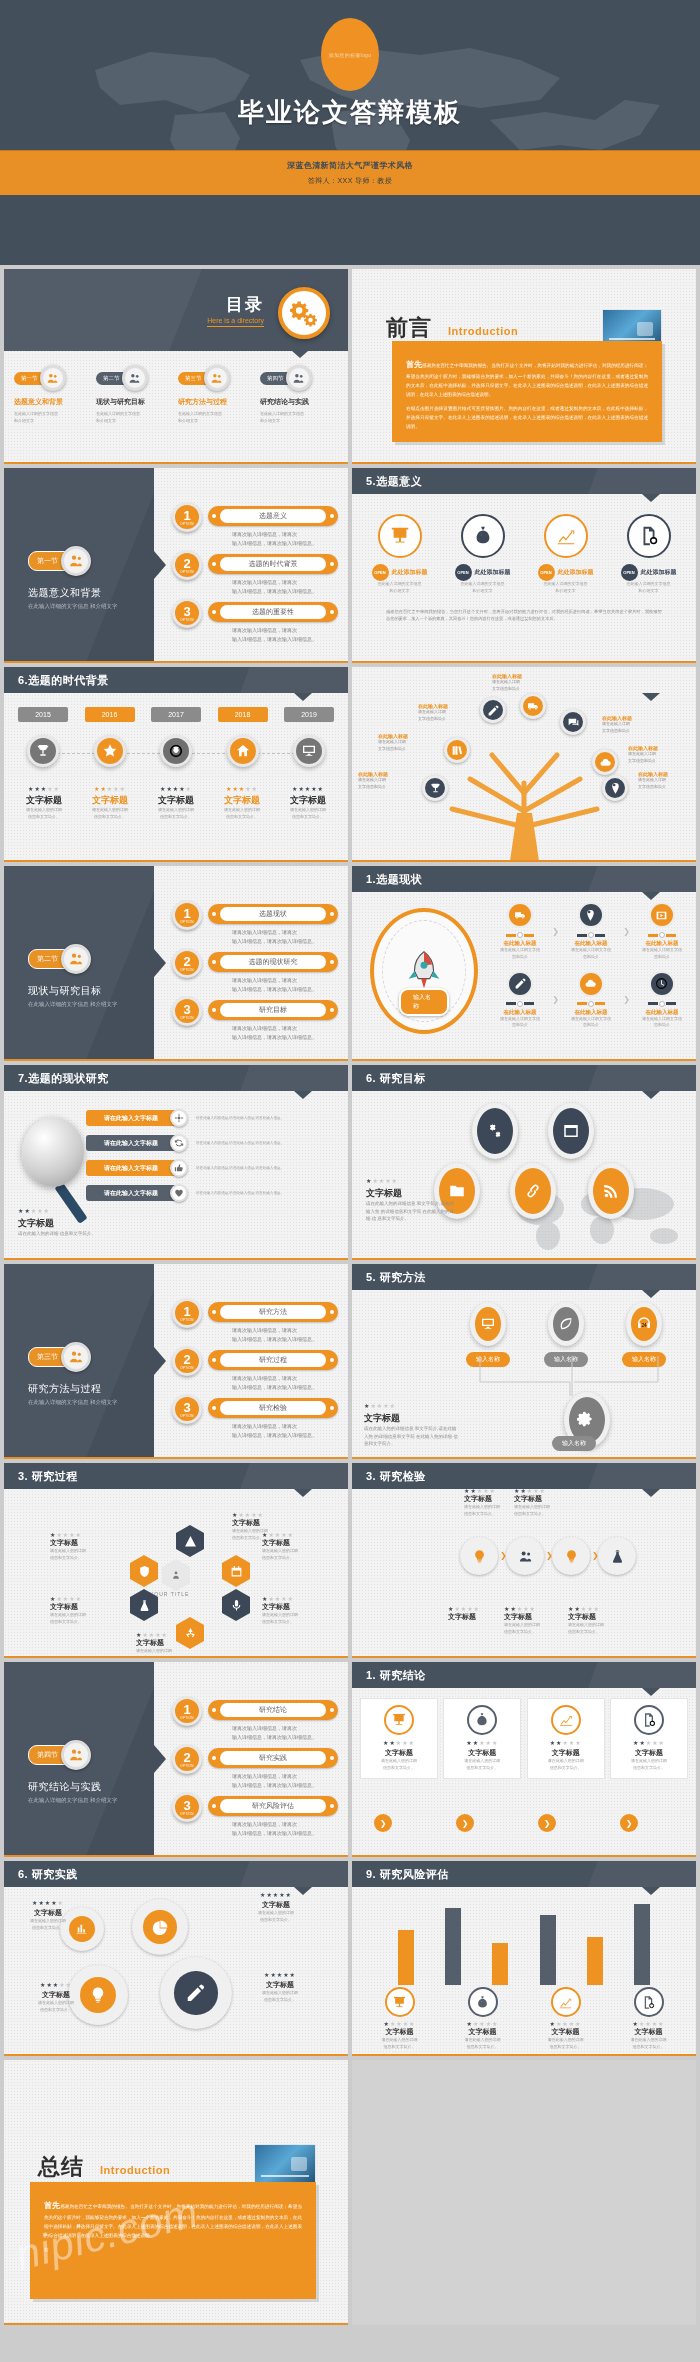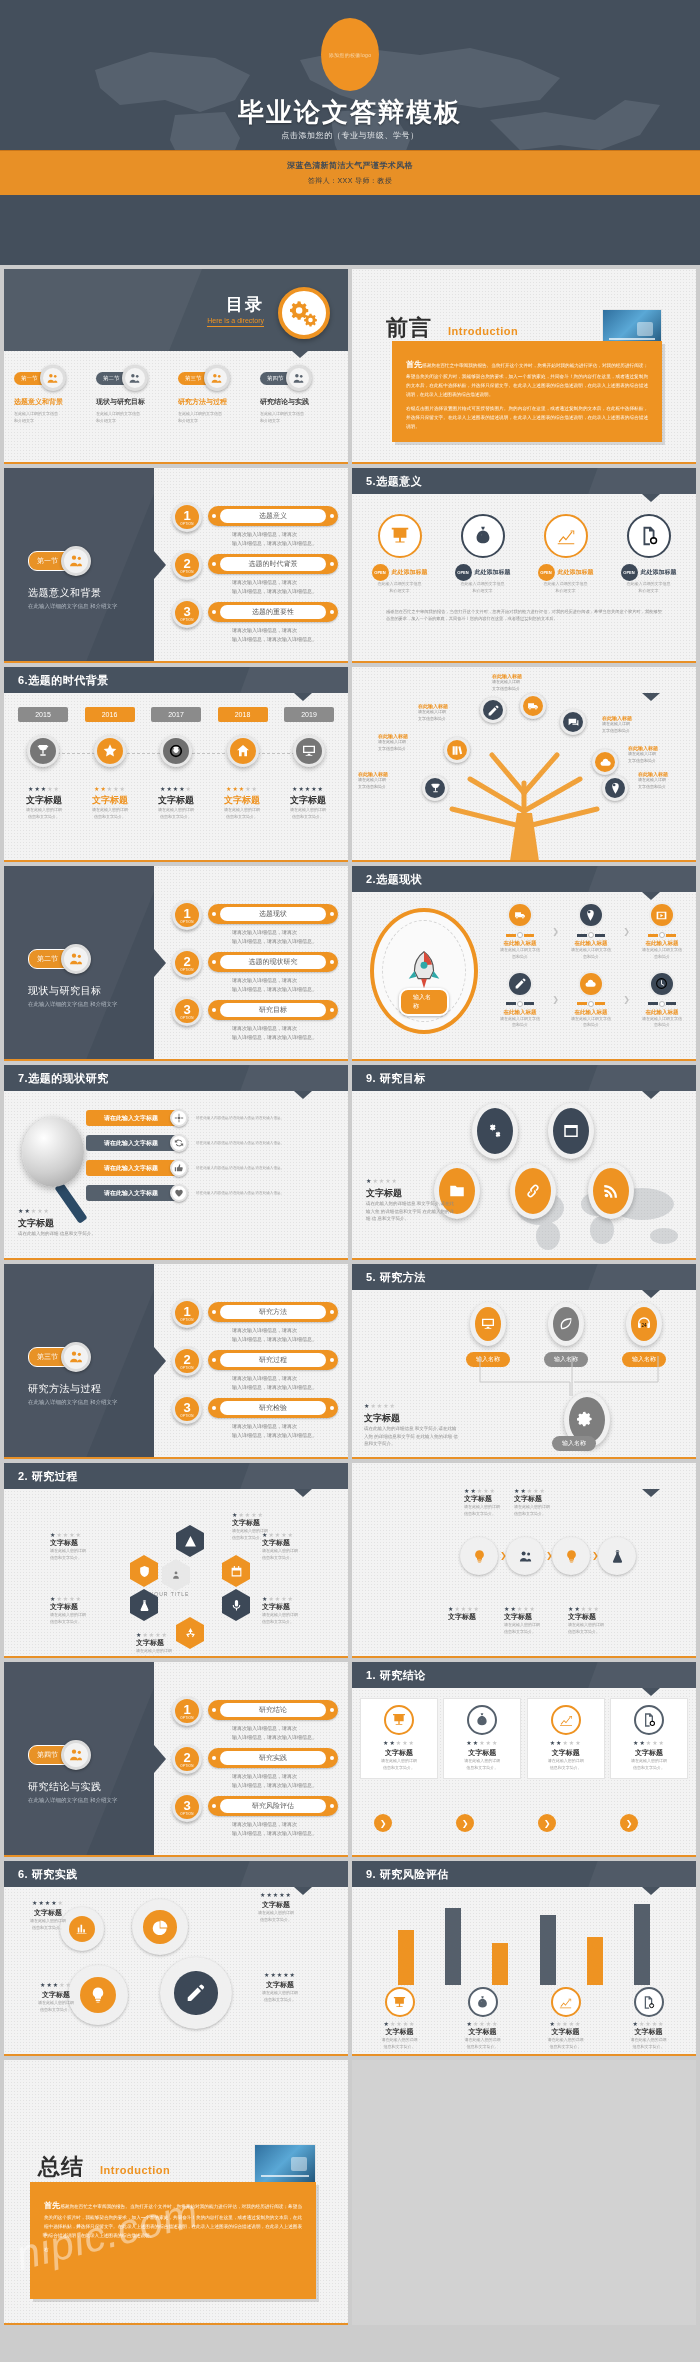--- a/index.html
+++ b/index.html
@@ -231,21 +231,20 @@
         <path d="M330 112 L390 108 L410 140 L395 180 L370 205 L350 180 L335 145 Z"></path>
         <path d="M490 120 L545 112 L595 120 L625 100 L660 105 L640 135 L600 150 L560 145 L520 150 Z"></path>
         <path d="M530 175 L590 168 L625 182 L610 210 L560 215 L528 200 Z"></path>
         <path d="M620 215 L650 208 L658 228 L632 234 Z"></path>
       </g>
     </svg>
     <div class="logo">
       <span>添加您的校徽logo</span>
     </div>
     <div class="maintitle">毕业论文答辩模板</div>
-    <div class="subtitle">点击添加您的（专业与班级、学号）</div>
     <div class="band">
       <div class="l1">深蓝色清新简洁大气严谨学术风格</div>
       <div class="l2">答辩人：XXX  导师：教授</div>
     </div>
     <div class="bottomfill"></div>
   </div>
 
   <div class="grid">
 
     <div class="slide">
@@ -660,21 +659,21 @@
        <span class="inner">研究目标</span>
        <span class="dot"></span>
      </div>
      <div class="opt-desc">请再次输入详细信息，请再次<br>输入详细信息，请再次输入详细信息。</div>
    </div>
         </div>
     </div>
 
     <div class="slide">
       <div class="sl-head">
-          <div class="t">2.选题现状</div>
+          <div class="t">1.选题现状</div>
         </div>
       <div class="sl-notch"></div>
       <div class="rk-circle">
         <div class="rk-inner">
           <svg width="46" height="46" viewBox="0 0 24 24">
             <path d="M12 2c3 2.2 5 6 5 10l-2 4h-6l-2-4C7 8 9 4.2 12 2z" fill="#e8e8e8" stroke="#555" stroke-width=".6"></path>
             <path d="M12 2c2 1.6 3.4 4 4.2 6.6L12 9z" fill="#d94b3a"></path>
             <circle cx="12" cy="9" r="1.8" fill="#2fa8a8"></circle>
             <path d="M7 12l-3 4 4-1z" fill="#2fa8a8"></path>
               <path d="M17 12l3 4-4-1z" fill="#2fa8a8"></path>
@@ -830,21 +829,21 @@
       <div style="position:absolute;left:14px;top:142px;">
         <div class="stars" id="s22"><span class="s-on">★</span><span class="s-on">★</span><span class="s-off">★</span><span class="s-off">★</span><span class="s-off">★</span></div>
         <div class="ttl" style="margin-top:3px;">文字标题</div>
         <div class="small">请在此输入您的详细
 信息和文字简介。</div>
       </div>
     </div>
 
     <div class="slide">
       <div class="sl-head">
-          <div class="t">9. 研究目标</div>
+          <div class="t">6. 研究目标</div>
         </div>
       <div class="sl-notch"></div>
       <svg style="position:absolute;right:4px;bottom:4px;opacity:.35" width="190" height="80" viewBox="0 0 190 80">
         <g fill="#9aa0a6">
             <ellipse cx="38" cy="34" rx="24" ry="17"></ellipse>
             <ellipse cx="46" cy="62" rx="12" ry="14"></ellipse>
             <ellipse cx="95" cy="30" rx="16" ry="12"></ellipse>
             <ellipse cx="100" cy="56" rx="12" ry="14"></ellipse>
             <ellipse cx="140" cy="30" rx="32" ry="16"></ellipse>
             <ellipse cx="162" cy="62" rx="14" ry="8"></ellipse>
@@ -1001,21 +1000,21 @@
         <div class="small">请在此输入您的详细信息
 和文字简介,请在此输入您
 的详细信息和文字简
 在此输入您的详细 信
 息和文字简介。</div>
       </div>
     </div>
 
     <div class="slide">
       <div class="sl-head">
-          <div class="t">2. 研究过程</div>
+          <div class="t">3. 研究过程</div>
         </div>
       <div class="sl-notch"></div>
       <div class="hex" style="left:158px;top:96px;background:#e8e8e8;flex-direction:column;">
         <svg width="10" height="10" viewBox="0 0 24 24" fill="#7d7d7d">
             <circle cx="12" cy="7" r="3.4"></circle>
             <path d="M5 21c0-4 3.2-7 7-7s7 3 7 7z"></path>
           </svg>
       </div>
       <div style="position:absolute;left:146px;top:128px;font-size:5px;color:#8a8a8a;letter-spacing:1px;">YOUR  TITLE</div>
       <div id="hex-wrap">
@@ -1078,20 +1077,23 @@
   </div>
           <div class="hex-lbl" style="left:132px;top:168px">
     <div class="stars"><span class="s-on">★</span><span class="s-off">★</span><span class="s-off">★</span><span class="s-off">★</span><span class="s-off">★</span></div>
     <div class="ttl" style="font-size:7px">文字标题</div>
     <div class="tiny">请在此输入您的详细<br>信息和文字简介。</div>
   </div>
         </div>
     </div>
 
     <div class="slide">
+      <div class="sl-head">
+          <div class="t">3. 研究检验</div>
+        </div>
       <div class="sl-notch"></div>
       <div id="gear-wrap">
           <div class="gear" style="left:108px;top:74px;width:38px;height:38px">
             <svg width="15" height="15" viewBox="0 0 24 24" fill="#ee9322">
               <path d="M12 2a7 7 0 014 12.7V17h-8v-2.3A7 7 0 0112 2zM9 18h6v2H9zm1 3h4v1h-4z"></path>
             </svg>
           </div>
           <span style="position:absolute;left:148px;top:88px;color:#ee9322;font-size:8px">❯</span>
           <div class="gear" style="left:154px;top:74px;width:38px;height:38px">
             <svg width="15" height="15" viewBox="0 0 24 24" fill="#3c4857">

